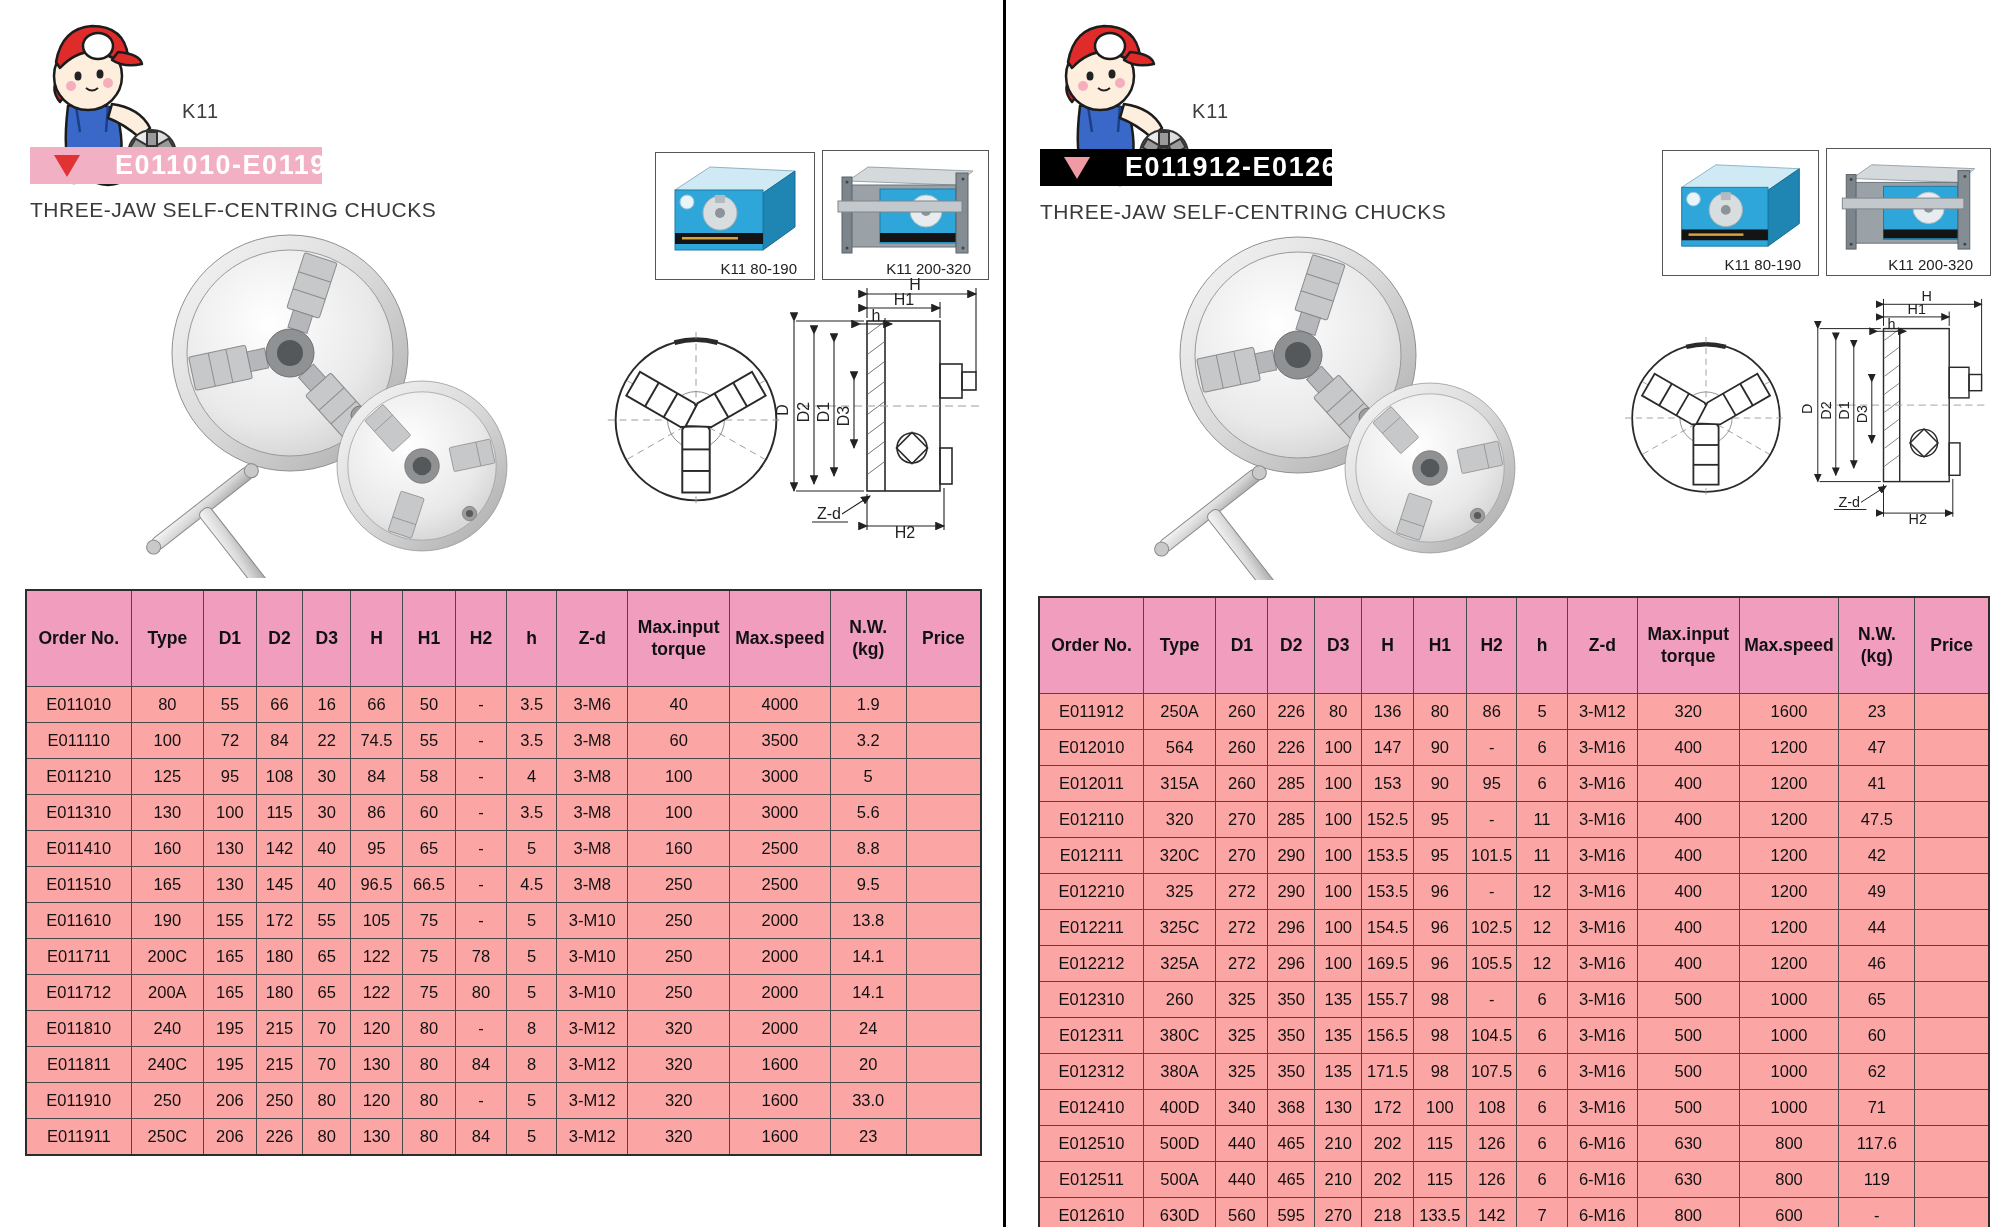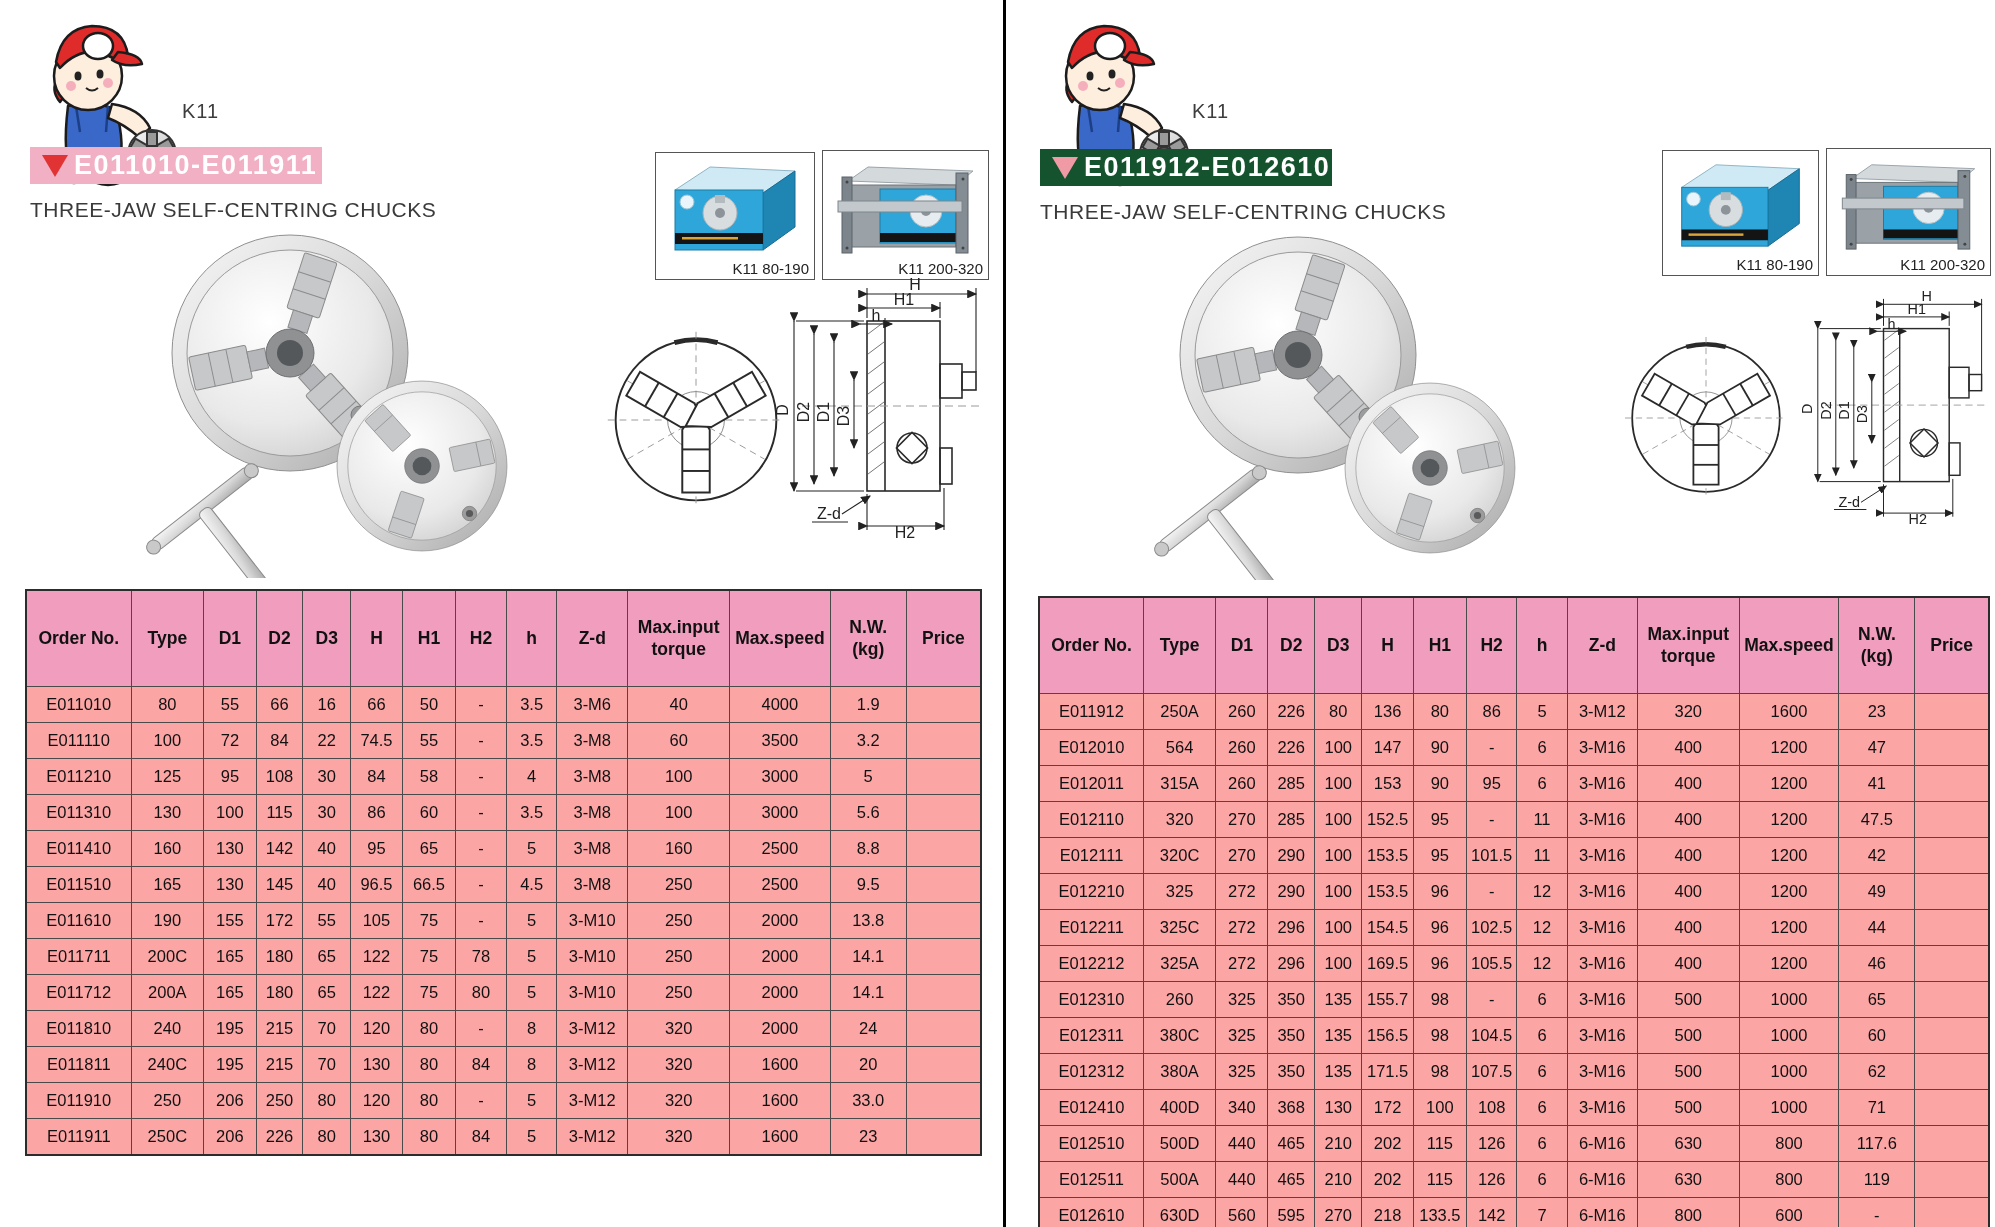--- a/index.html
+++ b/index.html
@@ -2,28 +2,28 @@
 <html><head>
 <meta charset="utf-8">
 <style>
   html,body{margin:0;padding:0;background:#fff;}
   body{width:1995px;height:1227px;overflow:hidden;font-family:"Liberation Sans",sans-serif;}
   .canvas{position:relative;width:1995px;height:1227px;background:#fff;}
   .abs{position:absolute;}
   .divider{position:absolute;left:1003px;top:0;width:3px;height:1227px;background:#000;}
 
   .model-label{font-size:20px;color:#3d3d3d;letter-spacing:1px;}
-  .banner{height:37px;display:flex;align-items:center;padding-left:12px;box-sizing:border-box;}
+  .banner{height:37px;display:flex;align-items:center;padding-left:24px;box-sizing:border-box;gap:29px;}
   .banner .tri{width:0;height:0;border-left:13px solid transparent;border-right:13px solid transparent;margin-right:6px;}
   .banner .rng{font-size:27px;font-weight:bold;color:#fff;letter-spacing:1.5px;white-space:nowrap;}
   .panel-title{font-size:21px;color:#3a3a3a;letter-spacing:.5px;white-space:nowrap;}
 
   .thumb{background:#fff;border:1.5px solid #555;box-sizing:border-box;}
   .thumb svg{display:block;margin:4px auto 0 auto;}
-  .thumb .cap{position:absolute;right:5px;bottom:2px;font-size:15px;color:#222;}
+  .thumb .cap{position:absolute;right:17px;bottom:2px;font-size:15px;color:#222;}
 
   table.spec{border-collapse:collapse;table-layout:fixed;width:100%;border:2px solid #2c2c2c;background:#fca5a5;}
   table.spec th,table.spec td{border:1px solid #4a4a4a;text-align:center;vertical-align:middle;padding:0;color:#111;overflow:hidden;}
   table.spec th{height:95px;font-size:17.5px;font-weight:bold;white-space:pre-line;line-height:1.25;}
   table.spec td{height:35px;font-size:16.5px;font-weight:normal;}
 
   .draw text{font-size:16px;fill:#222;font-family:"Liberation Sans",sans-serif;}
 </style>
 </head>
 <body>
@@ -538,21 +538,21 @@
       <g fill="#9a9a9a">
         <rect x="-5" y="-22" width="10" height="14"></rect>
         <rect x="-5" y="8" width="10" height="14" transform="rotate(120)"></rect>
         <rect x="-5" y="8" width="10" height="14" transform="rotate(240)"></rect>
       </g>
       <circle r="7" fill="#555"></circle>
     </g>
   </svg>
   <div class="abs model-label" style="left:1192px;top:100px">K11</div>
 
-  <div class="abs banner" style="left: 1040px; top: 149px; width: 292px; background: #14532d;" id="banner-R">
+  <div class="abs banner" style="left: 1040px; top: 149px; width: 292px; background: #000000;" id="banner-R">
     <span class="tri" id="tri-R" style="border-top: 22px solid rgb(239, 154, 164);"></span>
     <span class="rng">E011912-E012610</span>
   </div>
   <div class="abs panel-title" style="left:1040px;top:200px">THREE-JAW SELF-CENTRING CHUCKS</div>
 
   <svg class="abs" style="left:1088px;top:200px" width="450" height="380" viewBox="0 0 450 380">
     <g>
       <circle cx="210" cy="155" r="118" fill="url(#metalA)" stroke="#909090"></circle>
       <circle cx="210" cy="155" r="103" fill="url(#faceG)" stroke="#9a9a9a"></circle>
       <g transform="translate(210,155)">

